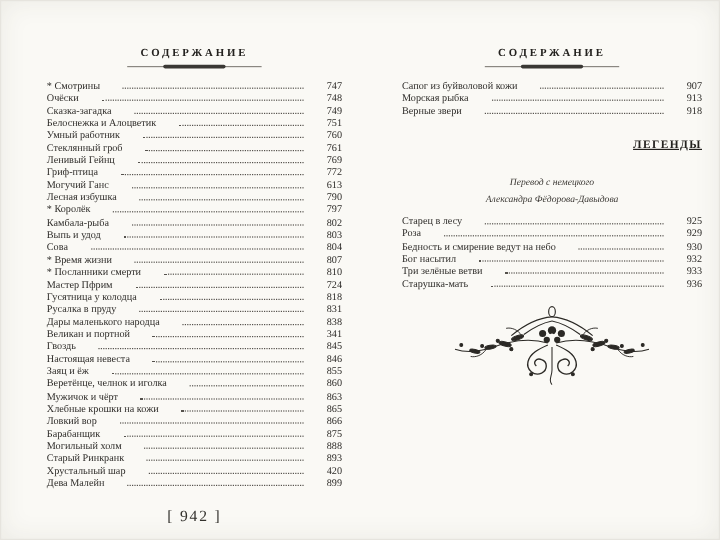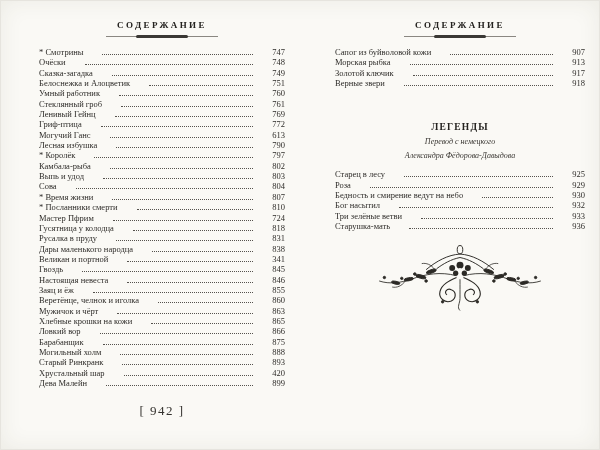--- a/index.html
+++ b/index.html
@@ -10,21 +10,21 @@
     overflow:hidden;
   }
   .spread{
     position:relative;width:600px;height:450px;
     background:#faf9f5;
     box-shadow:inset 0 0 22px rgba(70,60,40,.08);
     border:1px solid #e6e4de;
     box-sizing:border-box;
     color:#2e2c29;
   }
-  .page{position:absolute;top:19px;}
+  .page{position:absolute;top:38px;}
   .page.left{left:38px;width:246px;}
   .page.right{left:334px;width:250px;}
   .pg-header{
     margin:0;text-align:center;
     font-size:9px;font-weight:bold;
     letter-spacing:2.4px;line-height:10px;
     color:#24221f;
   }
   .rule{position:relative;height:3px;width:112px;margin:5px auto 0;}
   .rule::before{content:"";position:absolute;top:1px;left:0;right:0;height:1px;background:#8a8781;}
@@ -40,29 +40,30 @@
   .toc-row .dots{
     flex:1 1 auto;height:8px;margin:0 3px;
     border-bottom:1px dotted #55524d;
   }
   .toc-row .p{flex:0 0 auto;text-align:right;}
   .folio{
     position:absolute;left:0;right:0;top:383px;
     text-align:center;font-size:13px;letter-spacing:1.5px;color:#33312d;
   }
   .section-title{
-    margin:35px 0 0;text-align:center;
+    margin:20px 0 0;text-align:right;
     font-size:9.5px;font-weight:bold;letter-spacing:1.2px;line-height:11px;
     color:#24221f;
+    text-decoration:underline;
   }
   .section-sub{
     margin:3px 0 0;text-align:center;
     font-style:italic;font-size:8px;line-height:10.5px;color:#3a3733;
   }
-  .section-sub:first-of-type{margin-top:4px;font-style:italic;}
+  .section-sub:first-of-type{margin-top:20px;font-style:italic;}
   ul.toc.legends{margin-top:7px;}
   .ornament-wrap{margin-top:11px;text-align:center;}
 </style>
 </head>
 <body>
 
 <div class="spread">
 
   <section class="page left">
     <h1 class="pg-header">СОДЕРЖАНИЕ</h1>
@@ -279,25 +280,20 @@
     <span class="dots"></span>
     <span class="p">907</span>
   </li>
 
   <li class="toc-row">
     <span class="t">Морская рыбка</span>
     <span class="dots"></span>
     <span class="p">913</span>
   </li>
 
-  <li class="toc-row">
-    <span class="t">Золотой ключик</span>
-    <span class="dots"></span>
-    <span class="p">917</span>
-  </li>
 
   <li class="toc-row">
     <span class="t">Верные звери</span>
     <span class="dots"></span>
     <span class="p">918</span>
   </li>
 </ul>
 
     <h2 class="section-title">ЛЕГЕНДЫ</h2>
     <p class="section-sub">Перевод с немецкого</p>

